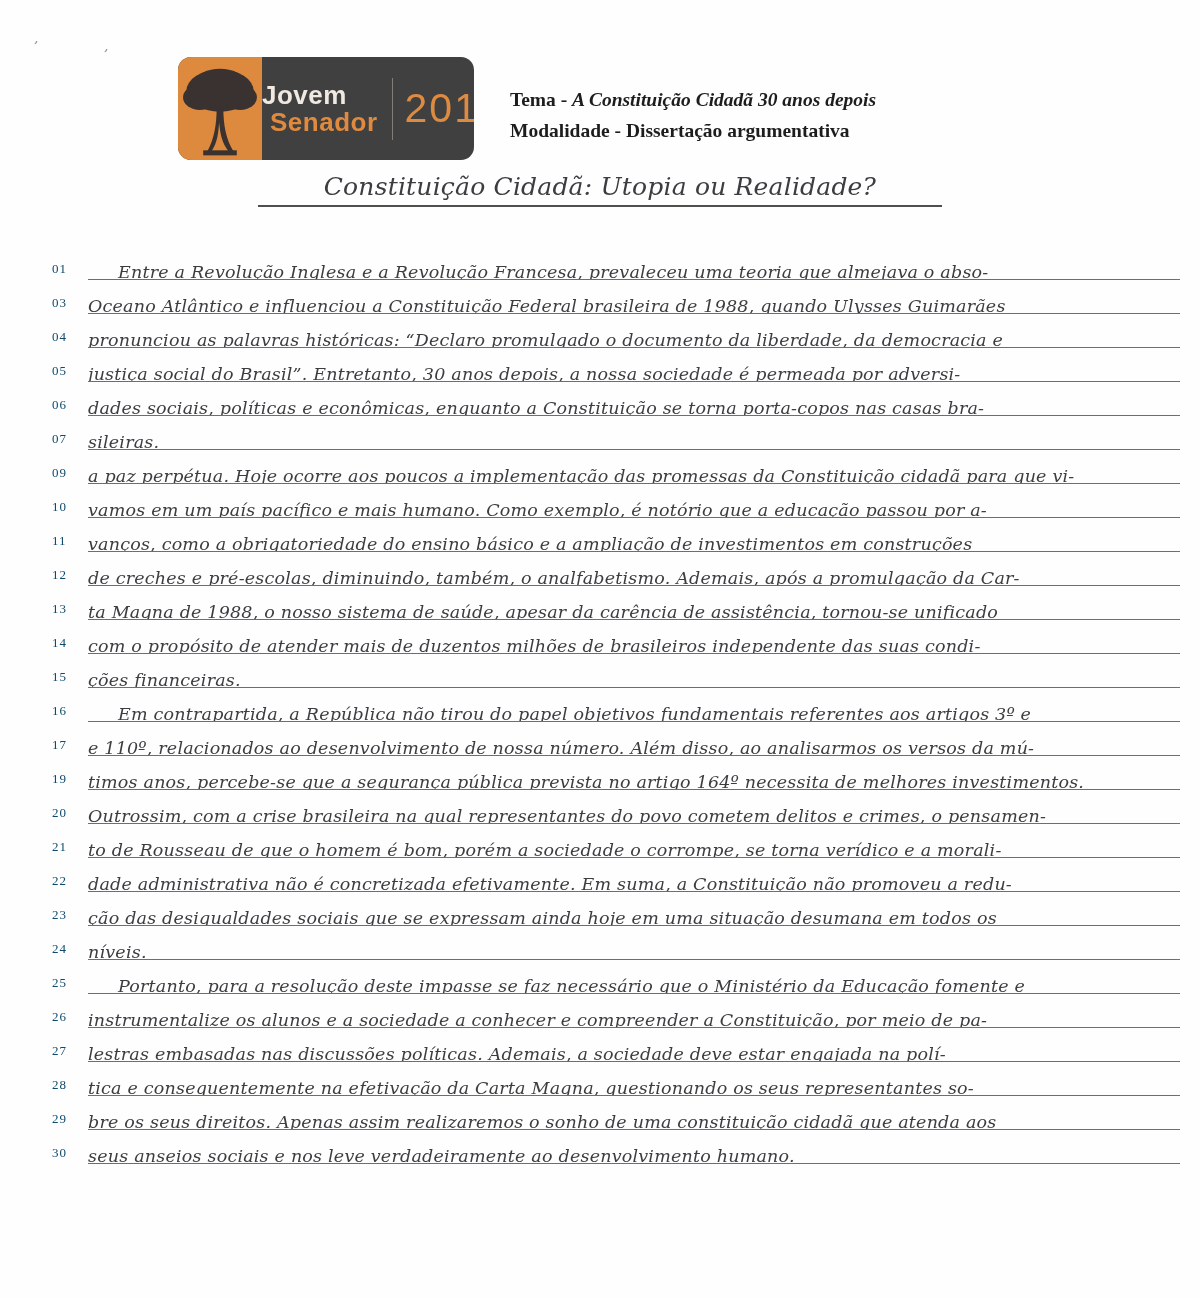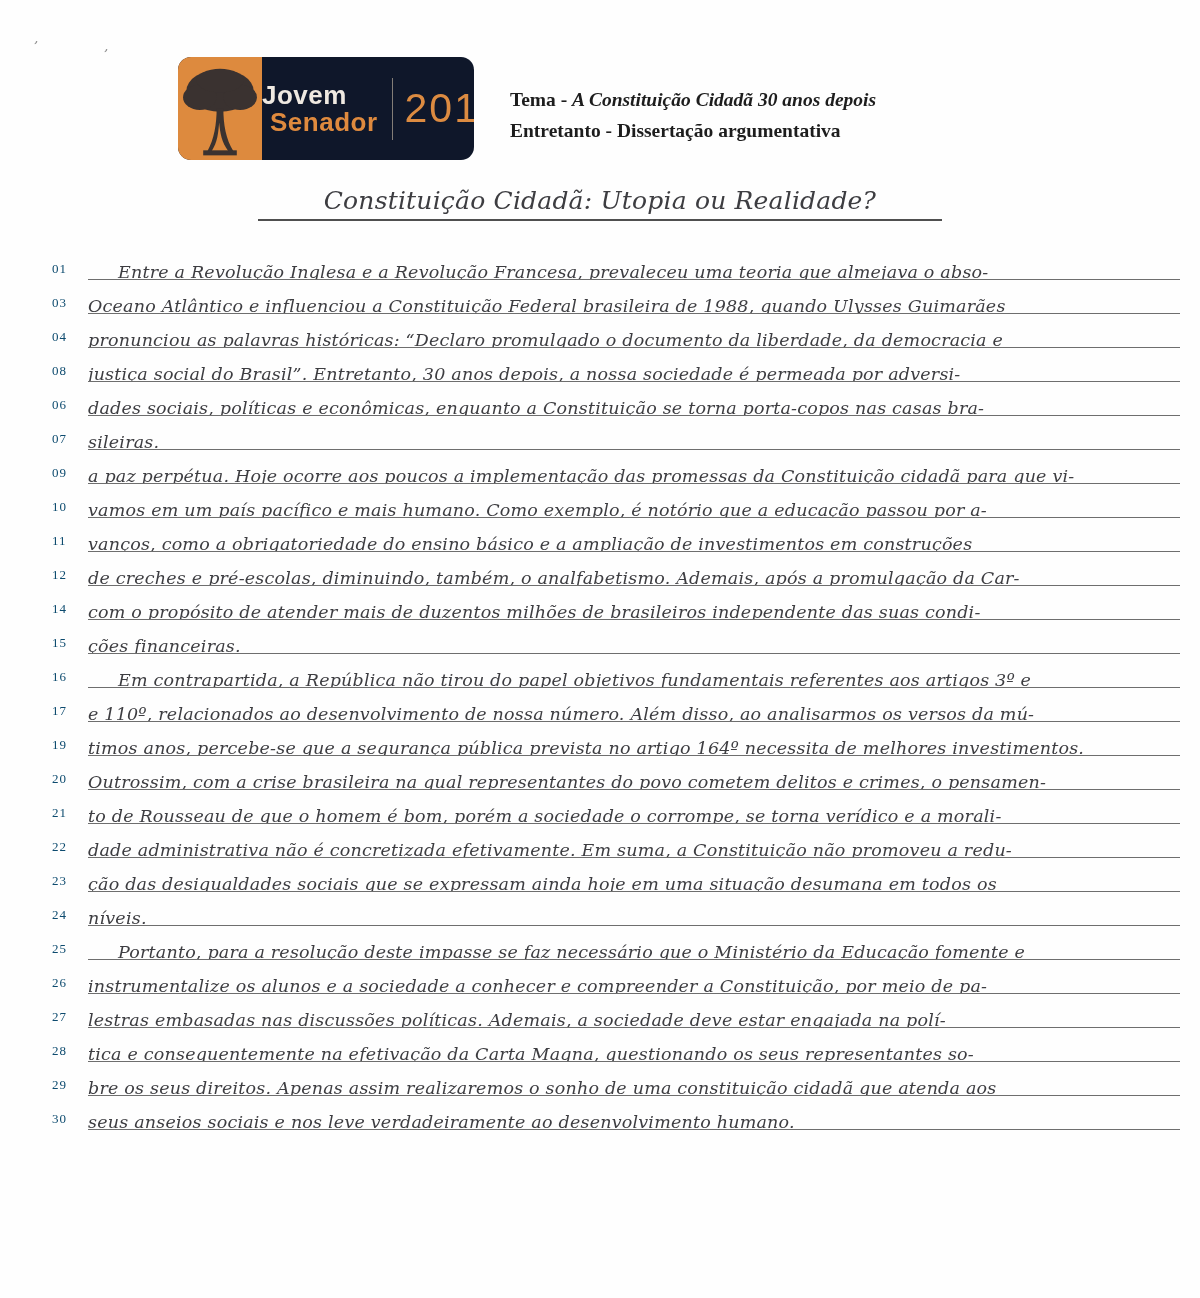--- a/index.html
+++ b/index.html
@@ -22,21 +22,21 @@
   }
 
   
   .logo {
     position: absolute;
     left: 178px; top: 57px;
     width: 296px; height: 103px;
     display: flex;
     border-radius: 13px;
     overflow: hidden;
-    background: #0f172a;
+    background: #404040;
   }
   .logo-left {
     width: 99px;
     background: #dd8a3e;
     display: flex;
     align-items: flex-end;
     justify-content: center;
   }
   .logo-left svg { display: block; margin-bottom: 2px; }
   .logo-right {
@@ -83,21 +83,21 @@
   .hand {
     font-family: "DejaVu Serif", serif;
     font-style: italic;
     color: #3d3d41;
     letter-spacing: 0.2px;
   }
 
   
   .title-wrap {
     position: absolute;
-    top: 186px; left: 0;
+    top: 172px; left: 0;
     width: 100%;
     text-align: center;
   }
   .essay-title {
     display: inline-block;
     min-width: 660px;
     font-size: 25px;
     padding: 0 12px 4px 12px;
     border-bottom: 2px solid #4f4f4f;
   }
@@ -166,21 +166,21 @@
         <span class="logo-jovem">Jovem</span>
         <span class="logo-senador">Senador</span>
       </div>
       <div class="logo-divider"></div>
       <span class="logo-year">2018</span>
     </div>
   </div>
 
   <div class="header-text">
     <p><span>Tema -</span> <span class="tema-value">A Constituição Cidadã 30 anos depois</span></p>
-    <p><span>Entretanto -</span> <span>Dissertação argumentativa</span></p>
+    <p><span>Modalidade -</span> <span>Dissertação argumentativa</span></p>
   </div>
 
   <div class="title-wrap">
     <span class="hand essay-title">Constituição Cidadã: Utopia ou Realidade?</span>
   </div>
 
   <div class="lines" id="lines">
     <div class="row">
       <span class="num">01</span>
       <div class="rule">
@@ -197,21 +197,21 @@
     </div>
 
     <div class="row">
       <span class="num">04</span>
       <div class="rule">
         <span class="hand text">pronunciou as palavras históricas: “Declaro promulgado o documento da liberdade, da democracia e</span>
       </div>
     </div>
 
     <div class="row">
-      <span class="num">08</span>
+      <span class="num">05</span>
       <div class="rule">
         <span class="hand text">justiça social do Brasil”. Entretanto, 30 anos depois, a nossa sociedade é permeada por adversi-</span>
       </div>
     </div>
 
     <div class="row">
       <span class="num">06</span>
       <div class="rule">
         <span class="hand text">dades sociais, políticas e econômicas, enquanto a Constituição se torna porta-copos nas casas bra-</span>
       </div>
@@ -246,20 +246,26 @@
       </div>
     </div>
 
     <div class="row">
       <span class="num">12</span>
       <div class="rule">
         <span class="hand text">de creches e pré-escolas, diminuindo, também, o analfabetismo. Ademais, após a promulgação da Car-</span>
       </div>
     </div>
 
+    <div class="row">
+      <span class="num">13</span>
+      <div class="rule">
+        <span class="hand text">ta Magna de 1988, o nosso sistema de saúde, apesar da carência de assistência, tornou-se unificado</span>
+      </div>
+    </div>
 
     <div class="row">
       <span class="num">14</span>
       <div class="rule">
         <span class="hand text">com o propósito de atender mais de duzentos milhões de brasileiros independente das suas condi-</span>
       </div>
     </div>
 
     <div class="row">
       <span class="num">15</span>

